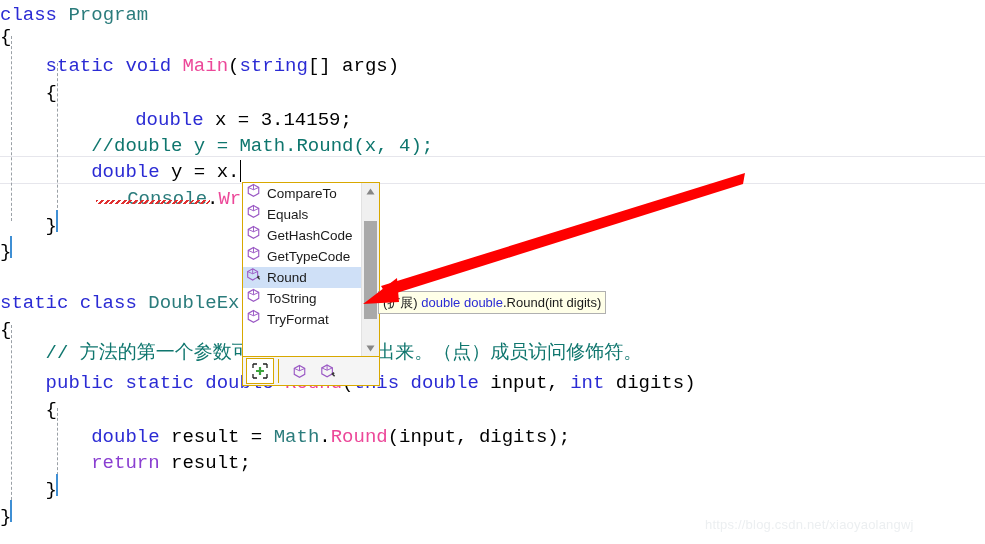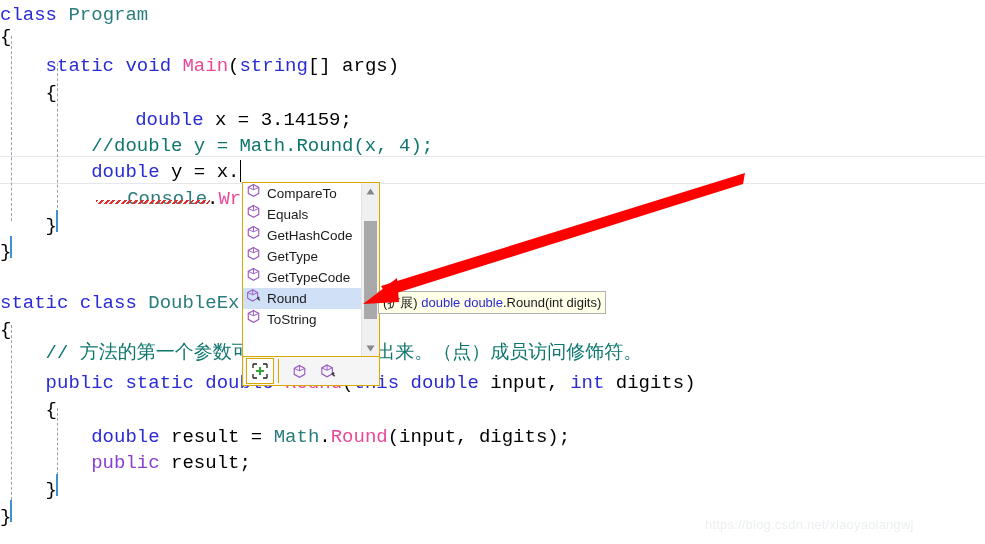--- a/index.html
+++ b/index.html
@@ -118,21 +118,21 @@
       <div class="line" style="top: 157px;"><span class="plain">        </span><span class="kw">double </span><span class="plain">y = x.</span></div>
       <div class="line" style="top: 184px; padding-left: 36px;"><span class="plain">        </span><span class="cls">Console</span><span class="plain">.</span><span class="mth">Write</span></div>
       <div class="line" style="top: 211px;"><span class="plain">    }</span></div>
       <div class="line" style="top: 237px;"><span class="plain">}</span></div>
       <div class="line" style="top: 288px;"><span class="kw">static class </span><span class="cls">DoubleEx</span></div>
       <div class="line" style="top: 315px;"><span class="plain">{</span></div>
       <div class="line" style="top: 338px;"><span class="cmt">    // 方法的第一个参数可以用点直接点.出来。（点）成员访问修饰符。</span></div>
       <div class="line" style="top: 368px;"><span class="plain">    </span><span class="kw">public static double </span><span class="mth">Round</span><span class="plain">(</span><span class="kw">this double </span><span class="plain">input, </span><span class="kw">int </span><span class="plain">digits)</span></div>
       <div class="line" style="top: 395px;"><span class="plain">    {</span></div>
       <div class="line" style="top: 422px;"><span class="plain">        </span><span class="kw">double </span><span class="plain">result = </span><span class="cls">Math</span><span class="plain">.</span><span class="mth">Round</span><span class="plain">(input, digits);</span></div>
-      <div class="line" style="top: 448px;"><span class="plain">        </span><span class="kw2">public </span><span class="plain">result;</span></div>
+      <div class="line" style="top: 448px;"><span class="plain">        </span><span class="kw2">return </span><span class="plain">result;</span></div>
       <div class="line" style="top: 475px;"><span class="plain">    }</span></div>
       <div class="line" style="top: 502px;"><span class="plain">}</span></div>
     </div>
 
   <div class="caret" style="left:240px;top:160px;height:22px;"></div>
 
   <div class="squiggle" style="left:96px;top:200px;width:114px;"></div>
 </div>
 
 <div id="intellisense">
@@ -156,29 +156,20 @@
         <span>Equals</span>
       </div>
       <div class="is-item">
         <span class="is-ico">
           <svg width="15" height="15" viewBox="0 0 16 16">
             <path d="M8 1.6 L13.6 4.7 V11 L8 14.2 L2.4 11 V4.7 Z" fill="none" stroke="#9a58c4" stroke-width="1.2"></path>
             <path d="M8 1.6 V7.2 M8 7.2 L13.6 4.7 M8 7.2 L2.4 4.7" fill="none" stroke="#9a58c4" stroke-width="1"></path>
           </svg>
         </span>
         <span>GetHashCode</span>
-      </div>
-      <div class="is-item">
-        <span class="is-ico">
-          <svg width="15" height="15" viewBox="0 0 16 16">
-            <path d="M8 1.6 L13.6 4.7 V11 L8 14.2 L2.4 11 V4.7 Z" fill="none" stroke="#9a58c4" stroke-width="1.2"></path>
-            <path d="M8 1.6 V7.2 M8 7.2 L13.6 4.7 M8 7.2 L2.4 4.7" fill="none" stroke="#9a58c4" stroke-width="1"></path>
-          </svg>
-        </span>
-        <span>GetType</span>
       </div>
       <div class="is-item">
         <span class="is-ico">
           <svg width="15" height="15" viewBox="0 0 16 16">
             <path d="M8 1.6 L13.6 4.7 V11 L8 14.2 L2.4 11 V4.7 Z" fill="none" stroke="#9a58c4" stroke-width="1.2"></path>
             <path d="M8 1.6 V7.2 M8 7.2 L13.6 4.7 M8 7.2 L2.4 4.7" fill="none" stroke="#9a58c4" stroke-width="1"></path>
           </svg>
         </span>
         <span>GetTypeCode</span>
       </div>
@@ -193,20 +184,29 @@
         <span>Round</span>
       </div>
       <div class="is-item">
         <span class="is-ico">
           <svg width="15" height="15" viewBox="0 0 16 16">
             <path d="M8 1.6 L13.6 4.7 V11 L8 14.2 L2.4 11 V4.7 Z" fill="none" stroke="#9a58c4" stroke-width="1.2"></path>
             <path d="M8 1.6 V7.2 M8 7.2 L13.6 4.7 M8 7.2 L2.4 4.7" fill="none" stroke="#9a58c4" stroke-width="1"></path>
           </svg>
         </span>
         <span>ToString</span>
+      </div>
+      <div class="is-item">
+        <span class="is-ico">
+          <svg width="15" height="15" viewBox="0 0 16 16">
+            <path d="M8 1.6 L13.6 4.7 V11 L8 14.2 L2.4 11 V4.7 Z" fill="none" stroke="#9a58c4" stroke-width="1.2"></path>
+            <path d="M8 1.6 V7.2 M8 7.2 L13.6 4.7 M8 7.2 L2.4 4.7" fill="none" stroke="#9a58c4" stroke-width="1"></path>
+          </svg>
+        </span>
+        <span>TryFormat</span>
       </div>
     </div>
 
   <div id="is-scroll">
     <div class="sb-arrow">
       <svg width="9" height="7" viewBox="0 0 9 7">
           <polygon points="4.5,0.5 8.5,6.5 0.5,6.5" fill="#868686"></polygon>
         </svg>
     </div>
     <div id="sb-thumb"></div>

